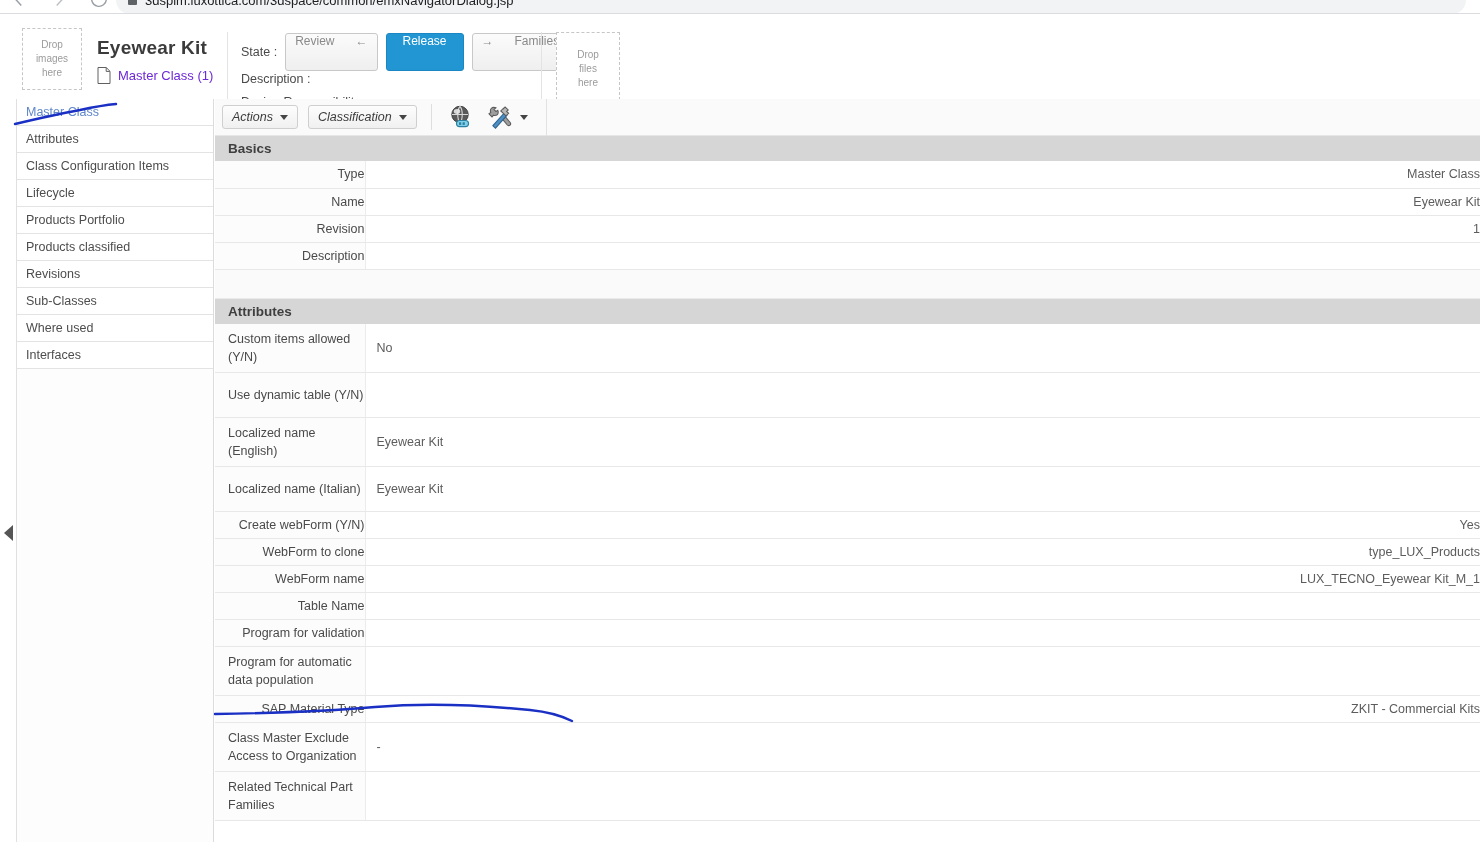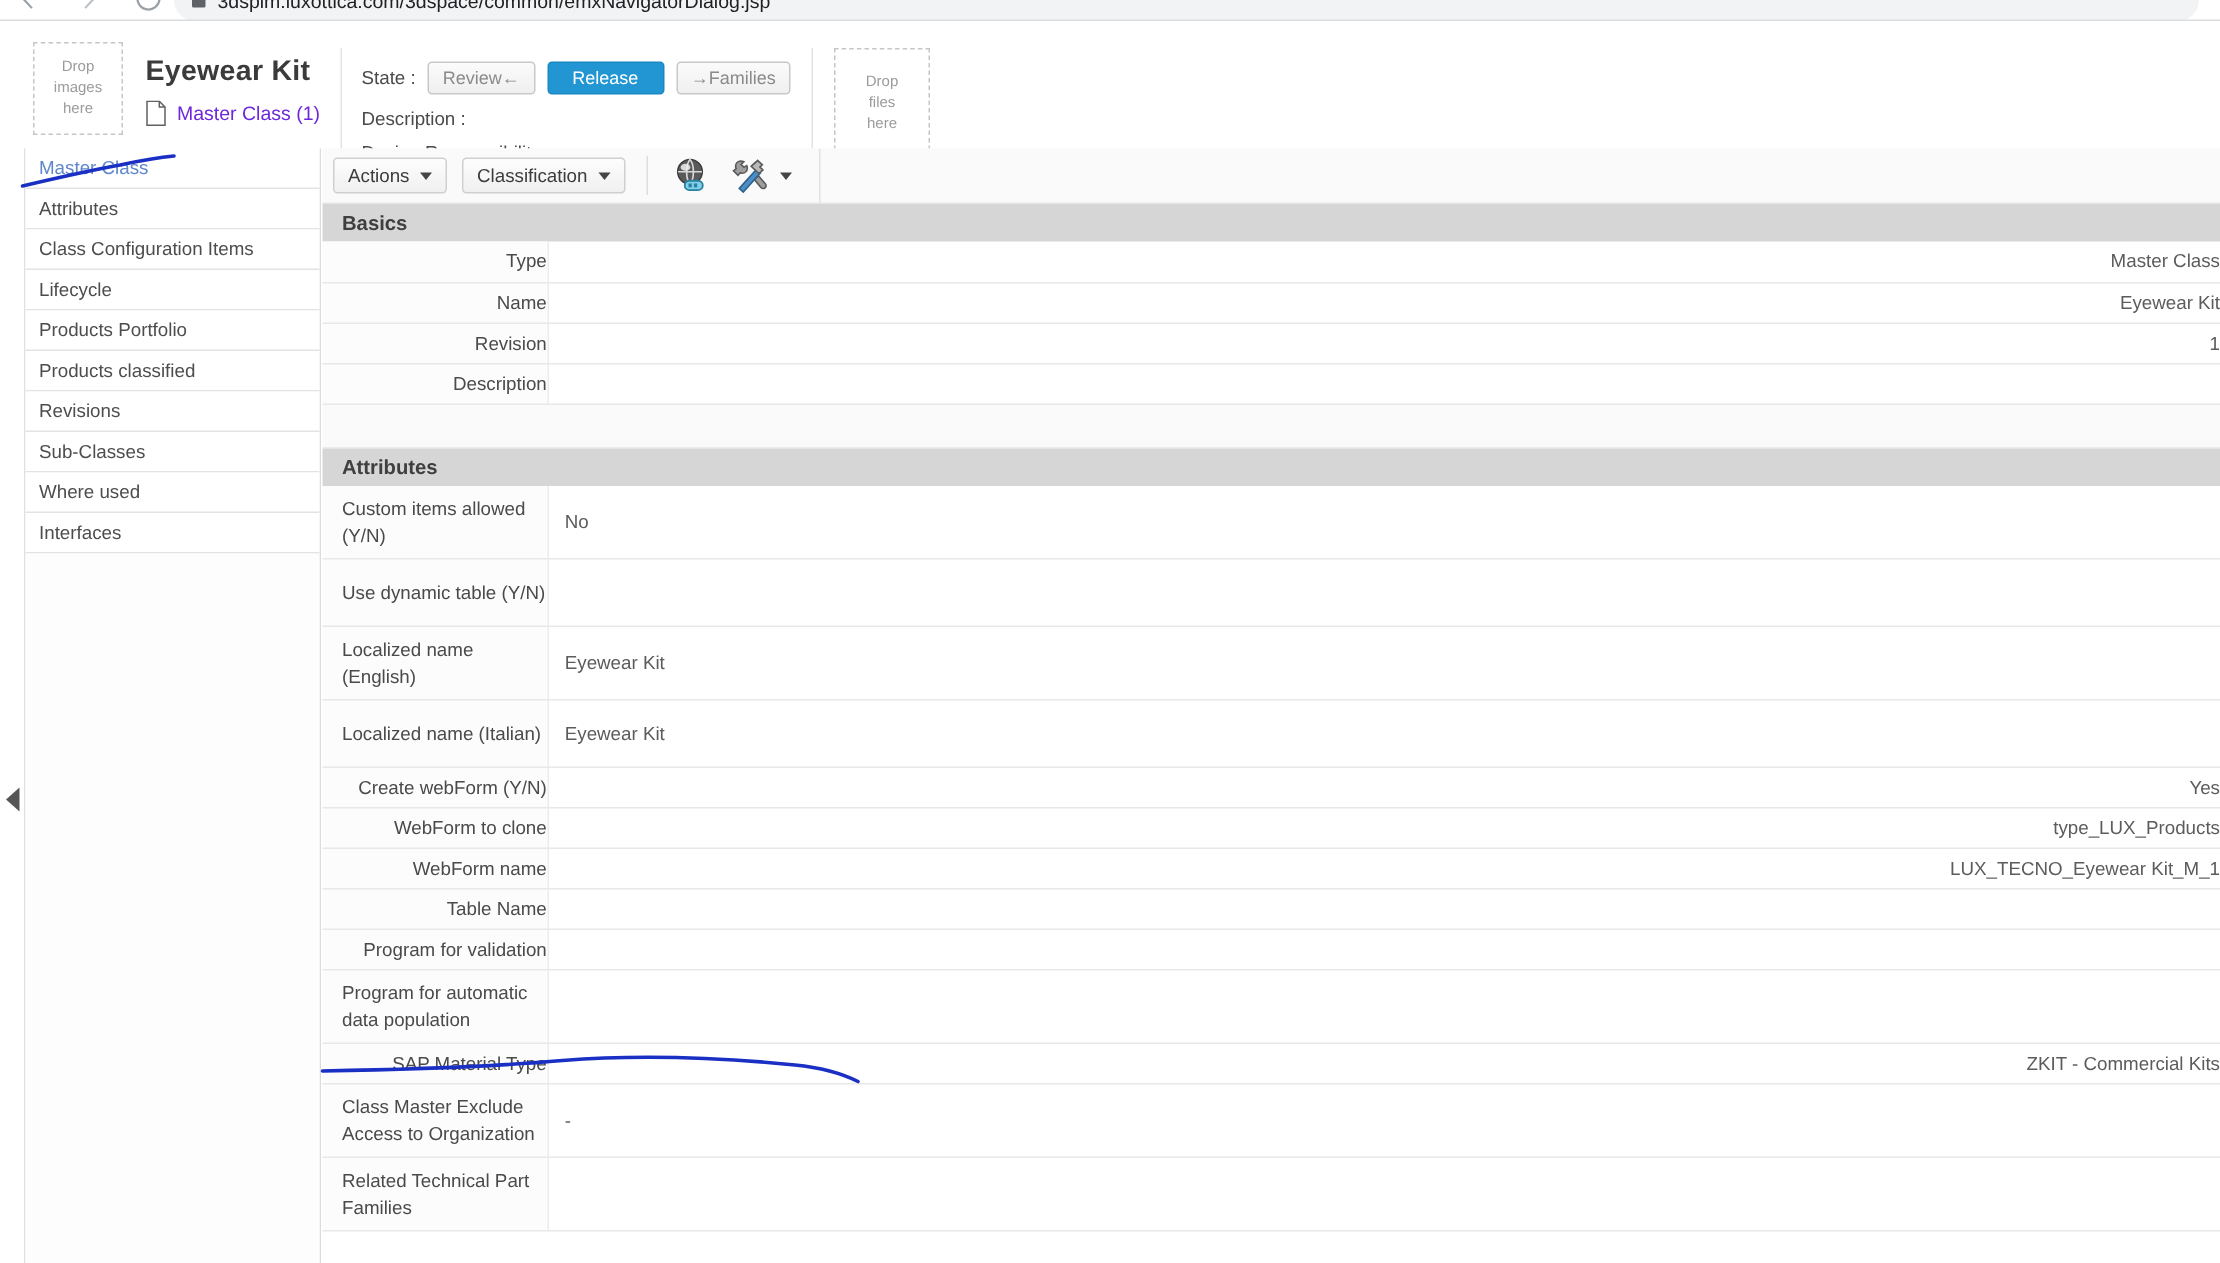--- a/index.html
+++ b/index.html
@@ -67,23 +67,23 @@
   .hdr-sep {
     position: absolute; top: 18px; width: 1px; height: 74px; background: #e3e3e3;
   }
   .hdr-sep.a { left: 227px; }
   .hdr-sep.b { left: 541px; }
 
   .state-block { position: absolute; left: 241px; top: 27px; font-size: 12.5px; color: #4a4a4a; }
   .state-row { display: flex; align-items: center; gap: 8px; height: 22px; }
   .state-label { color: #4a4a4a; font-size: 12.5px; }
   .state-btn {
-    height: 22px; padding: 0 9px; border: 1px solid #c8c8c8; border-radius: 3px;
+    height: 38px; padding: 0 9px; border: 1px solid #c8c8c8; border-radius: 3px;
     background: linear-gradient(#fbfbfb,#efefef); color: #8a8a8a; font-size: 12px;
-    display: inline-flex; align-items: center; gap: 0; cursor: pointer;
+    display: inline-flex; align-items: flex-start; gap: 21px; cursor: pointer;
     font-family: "Liberation Sans", sans-serif; white-space: nowrap;
   }
   .state-btn.active {
     background: #2196d3; border-color: #1b87c2; color: #ffffff; font-weight: normal;
     padding: 0 16px;
   }
   .meta-row { margin-top: 9px; font-size: 12.5px; color: #4a4a4a; }
 
   
   .app-body { position: absolute; top: 99px; left: 0; width: 1480px; height: 743px; }
@@ -117,20 +117,21 @@
   }
   .toolbar {
     height: 37px; background: #fafafa; border-bottom: 1px solid #e6e6e6;
     display: flex; align-items: center; padding-left: 7px; gap: 10px;
   }
   .tb-btn {
     height: 24px; padding: 0 9px; border: 1px solid #cfcfcf; border-radius: 3px;
     background: linear-gradient(#fdfdfd,#f0f0f0); color: #3c3c3c; font-size: 12.5px;
     display: inline-flex; align-items: center; gap: 7px; cursor: pointer;
     font-family: "Liberation Sans", sans-serif;
+    font-style: italic;
   }
   .caret { width:0;height:0;border-left:4px solid transparent;border-right:4px solid transparent;border-top:5px solid #444; }
   .tb-div { width: 1px; height: 26px; background: #dedede; margin: 0 4px; }
   .tb-icon { width: 30px; height: 28px; display: inline-flex; align-items: center; justify-content: center; cursor: pointer; }
   .tb-icon svg { display: block; }
   .tb-tools-wrap { display: inline-flex; align-items: center; gap: 4px; cursor: pointer; }
   .tb-div2 { width: 1px; height: 37px; background: #e2e2e2; margin-left: 8px; }
 
   .section-head {
     height: 25px; background: #d6d6d6; display: flex; align-items: center;

